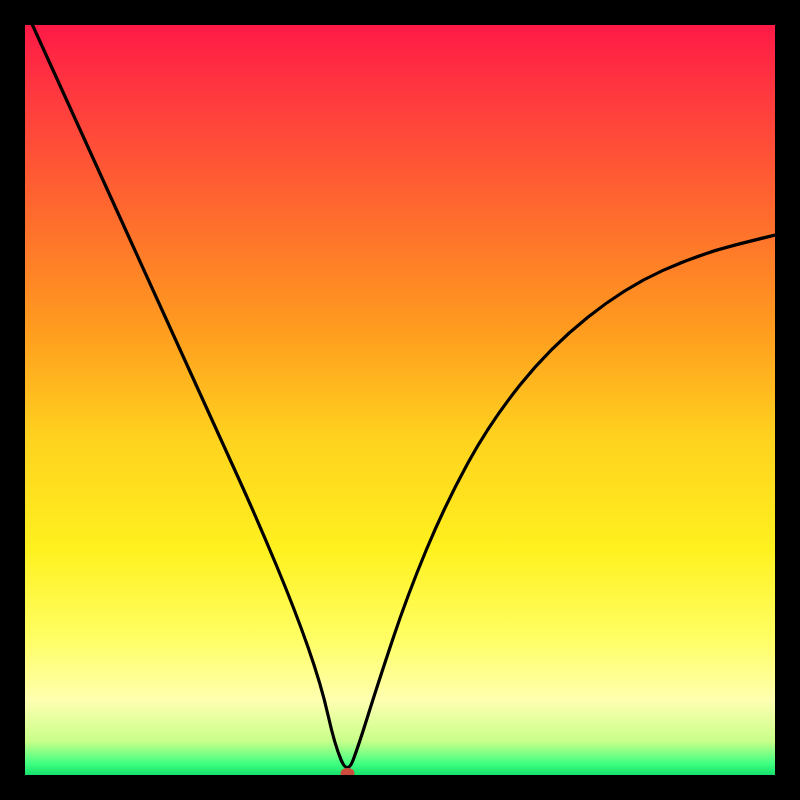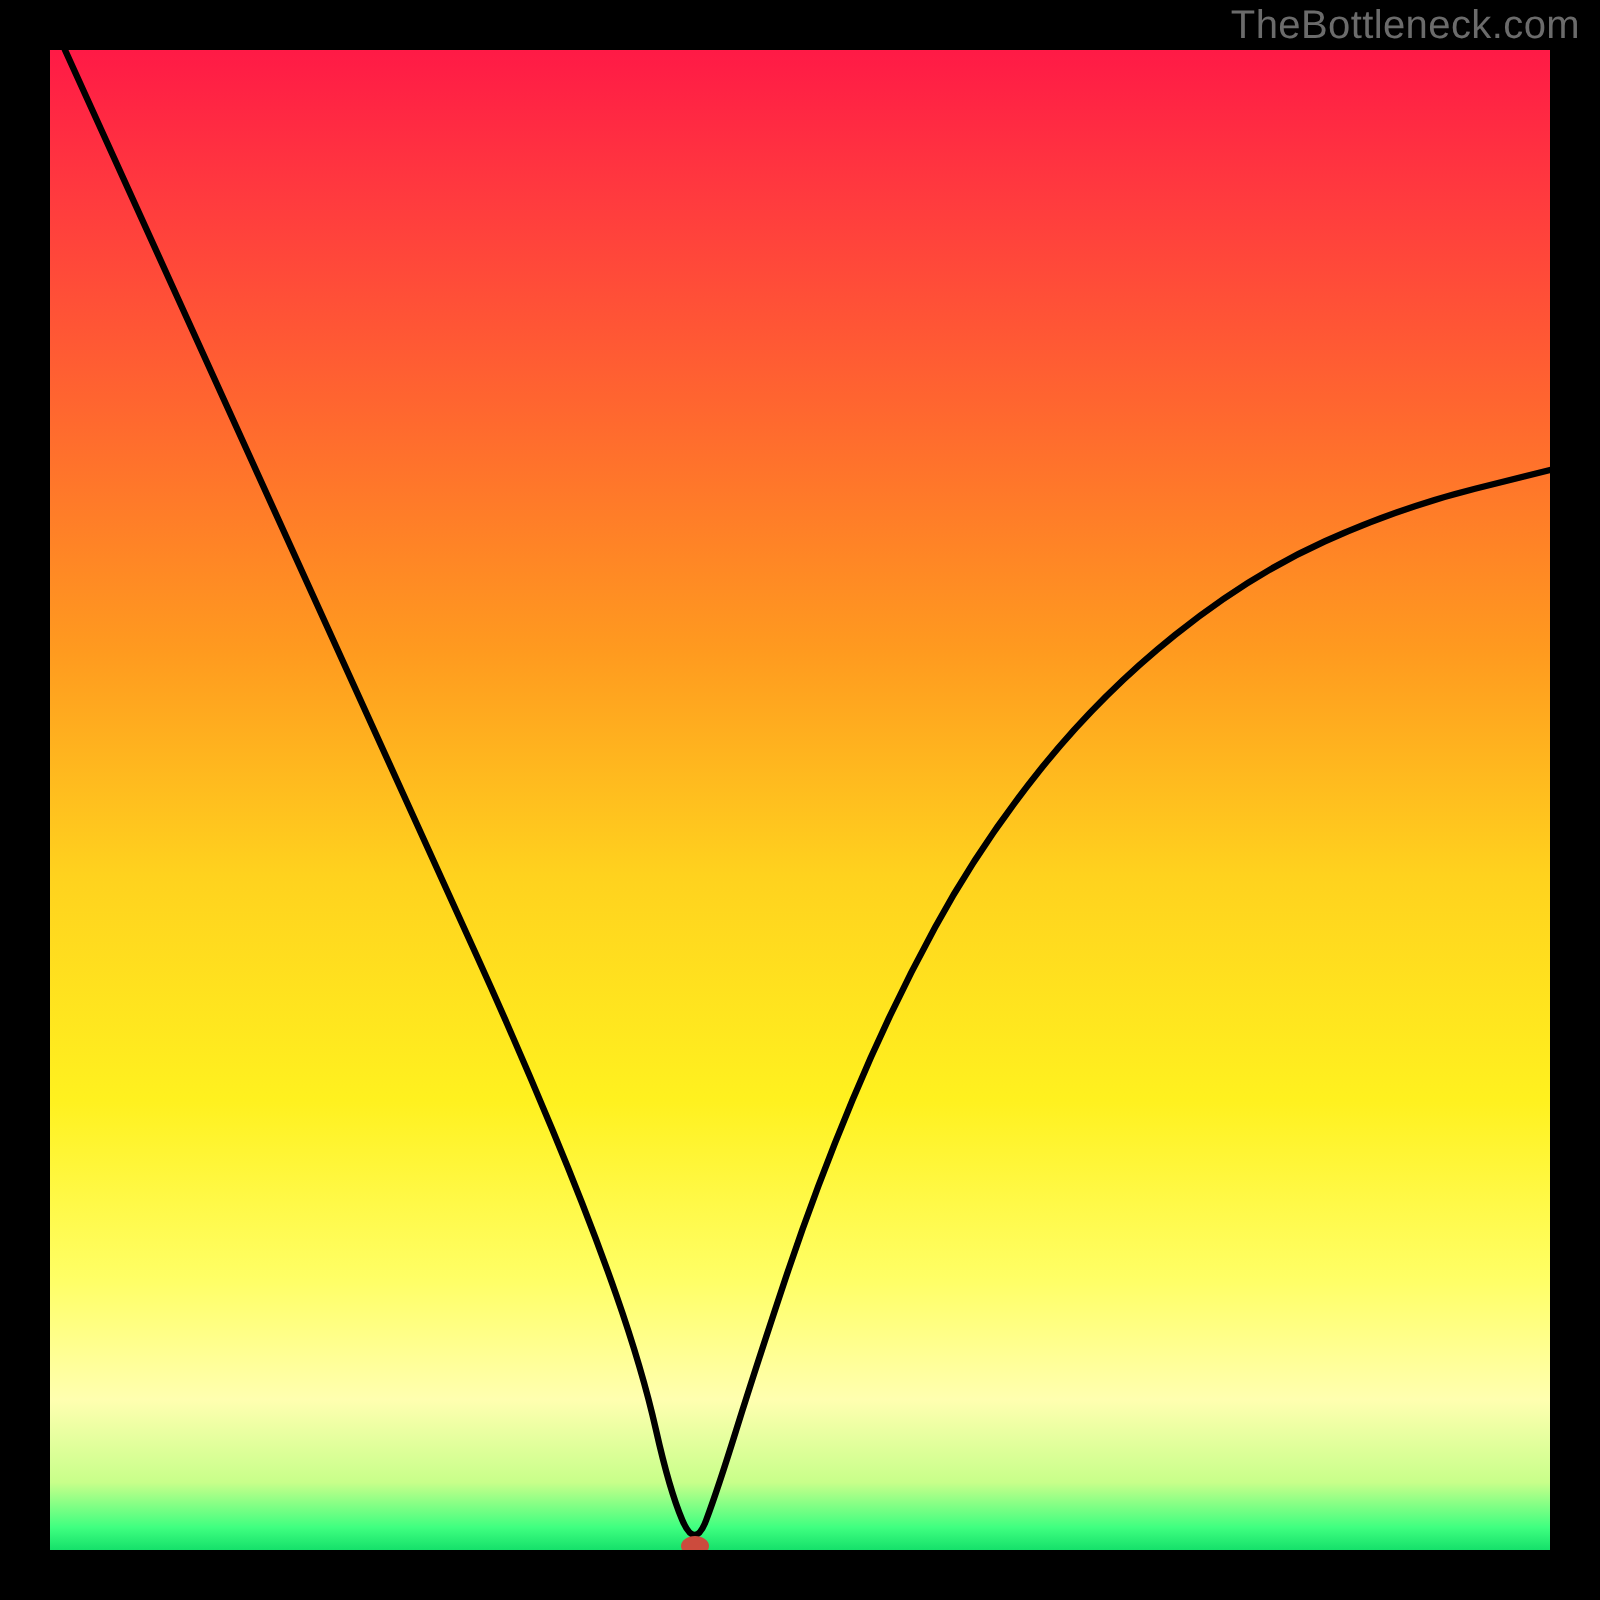--- a/index.html
+++ b/index.html
@@ -34,21 +34,20 @@
     font-weight: 500;
     letter-spacing: 0.2px;
   }
   svg { display: block; }
 </style>
 </head>
 <body>
 
 <div class="frame">
 
-  <div class="attribution">TheBottleneck.com</div>
 
   <div class="plot-area">
     <svg id="chart-svg" width="750" height="750" viewBox="0 0 750 750">
       <defs>
         <linearGradient id="bg-grad" x1="0" y1="0" x2="0" y2="1">
             <stop offset="0%" stop-color="#ff1a46"></stop>
             <stop offset="10%" stop-color="#ff3b3e"></stop>
             <stop offset="25%" stop-color="#ff6a2e"></stop>
             <stop offset="40%" stop-color="#ff9a1f"></stop>
             <stop offset="55.00000000000001%" stop-color="#ffd21e"></stop>

